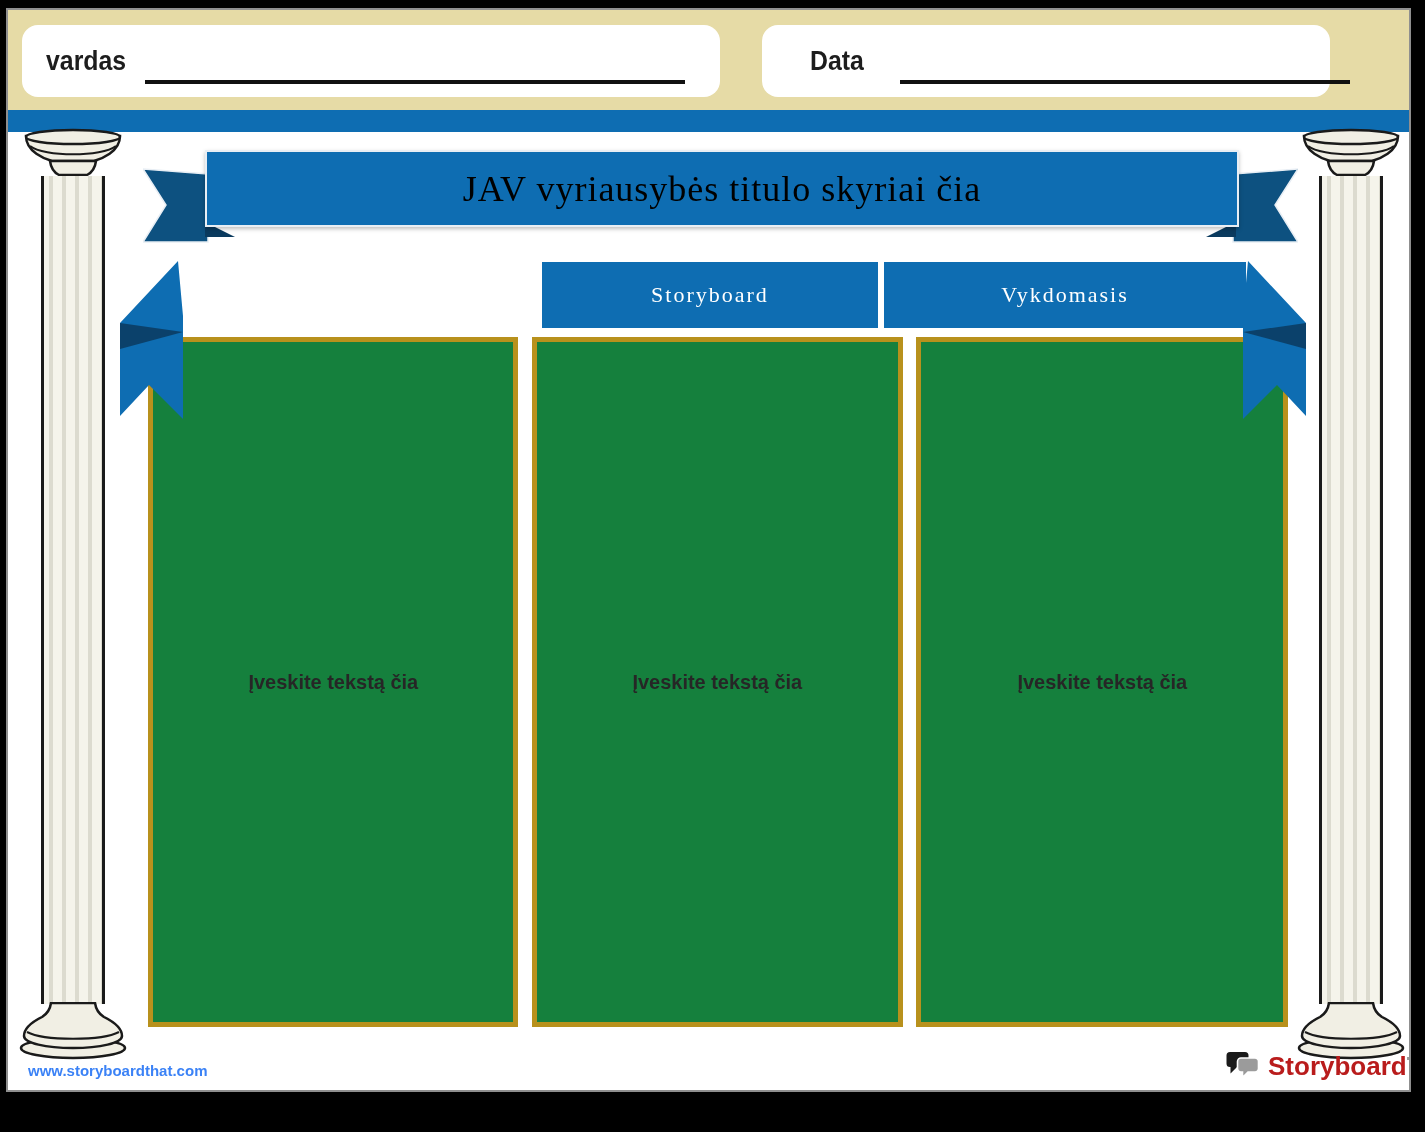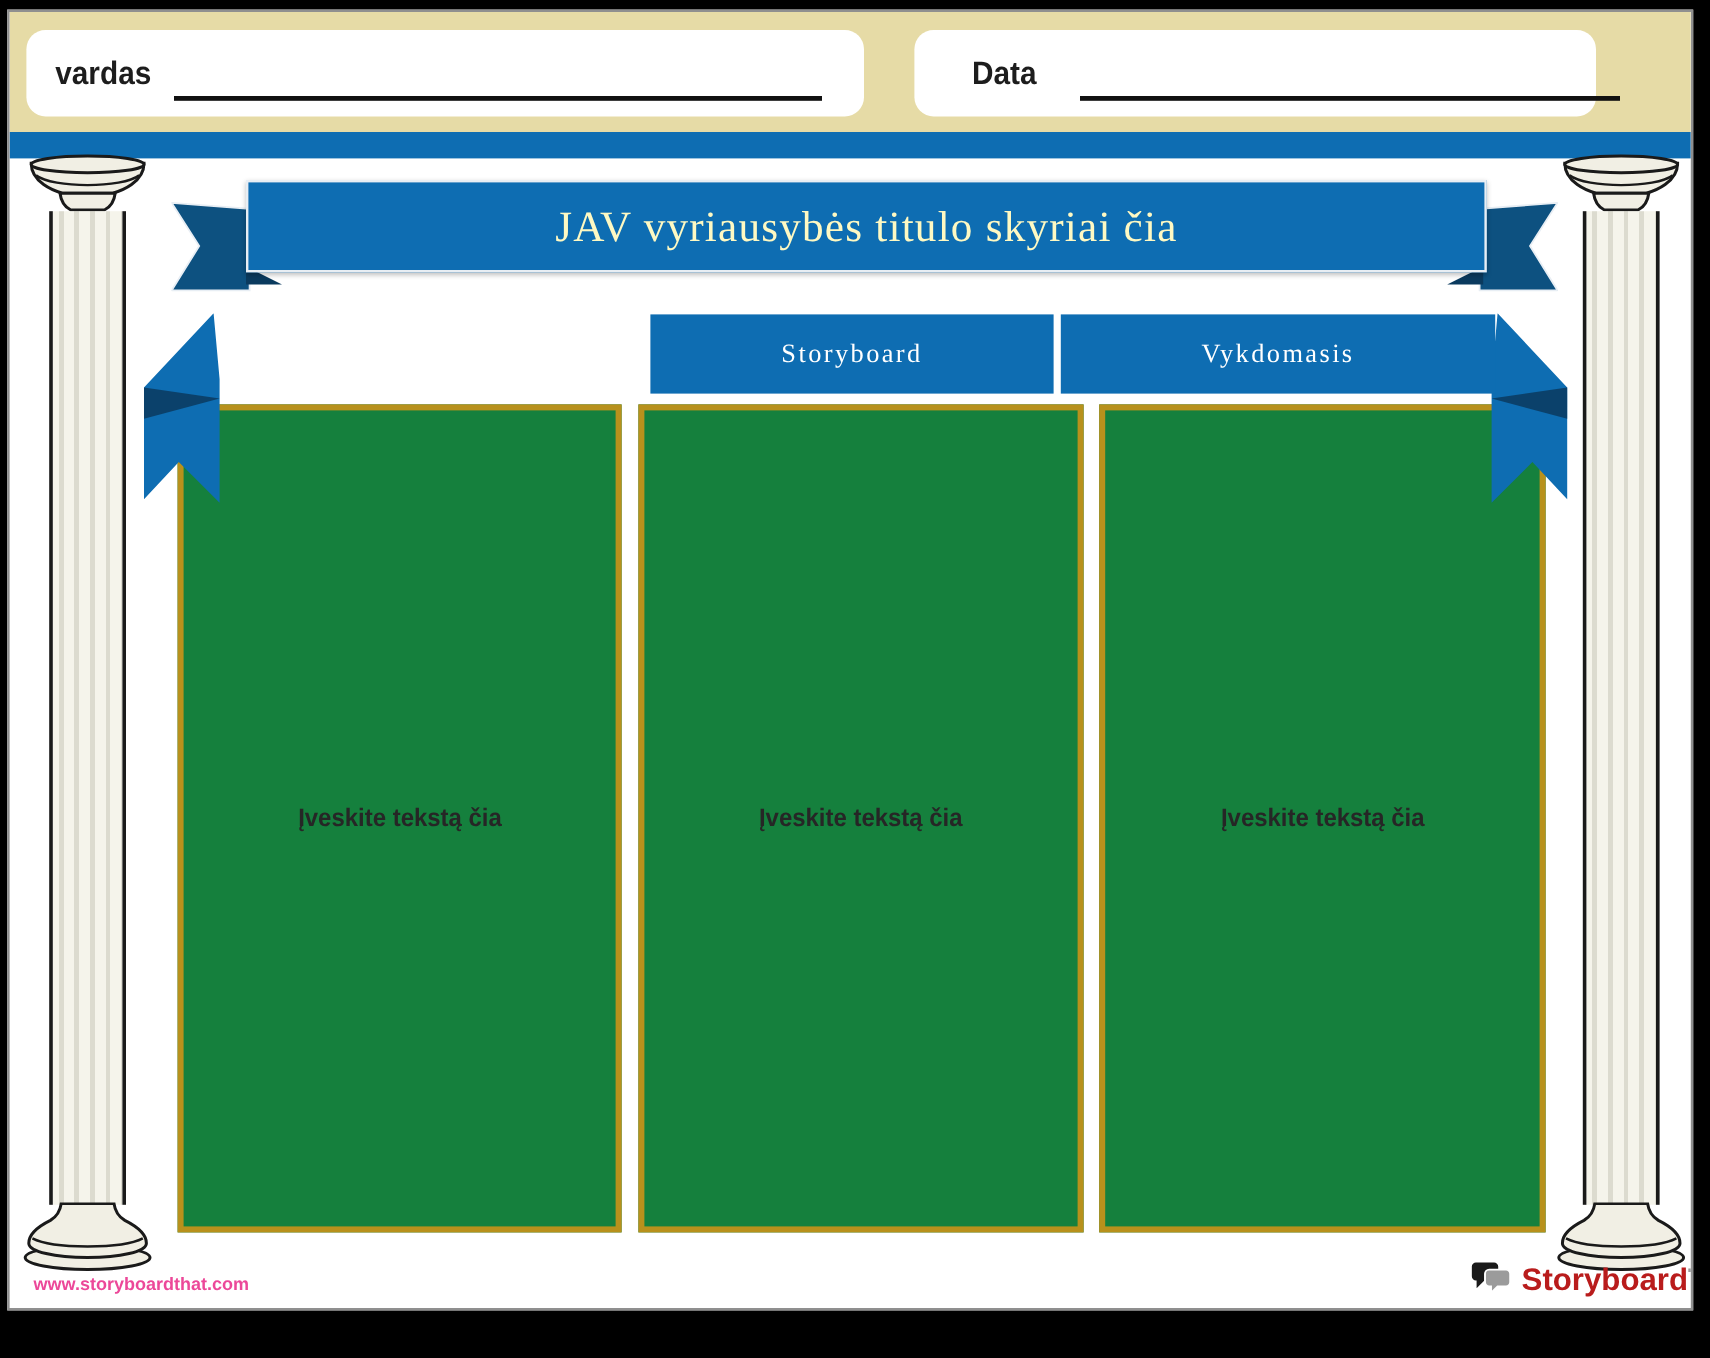--- a/index.html
+++ b/index.html
@@ -34,21 +34,21 @@
   .shaft{flex:1;width:58px;margin:-2px 0;
          border-left:3px solid #1a1a1a;border-right:3px solid #1a1a1a;
          background:repeating-linear-gradient(to right,
             #f5f4eb 0 5px,#dcdbcf 5px 9px,#f5f4eb 9px 13px);}
 
   
   .banner-main{position:absolute;left:197px;top:140px;width:1030px;height:73px;
                background:var(--ribbon-blue,#0e6db2);border:2px solid #e8eef4;
                box-shadow:0 2px 4px rgba(0,0,0,.25);z-index:4;
                display:flex;align-items:center;justify-content:center;}
-  .banner-main .title{color:#fef9c3;font-family:"Liberation Serif",serif;
+  .banner-main .title{color:#000000;font-family:"Liberation Serif",serif;
                       font-size:36px;letter-spacing:1px;}
   .banner-tail{position:absolute;z-index:3;}
 
   
   .ribbon-seg{position:absolute;top:252px;height:66px;z-index:4;
               background:var(--ribbon-blue,#0e6db2);
               display:flex;align-items:center;justify-content:center;}
   .ribbon-seg .seg-label{color:#fff;font-family:"Liberation Serif",serif;
                          font-size:22px;letter-spacing:2px;}
   .seg-1{left:169px;width:360px;}
@@ -61,21 +61,21 @@
             border:5px solid var(--gold,#b8911c);
             display:flex;align-items:center;justify-content:center;}
   .box-1{left:140px;width:360px;}
   .box-2{left:524px;width:361px;}
   .box-3{left:908px;width:362px;}
   .placeholder{font-weight:700;font-size:21px;color:#262626;
                transform:scaleX(.95);}
 
   
   .site-url{position:absolute;left:20px;top:1052px;font-weight:700;
-            font-size:15px;color:#ec4899;z-index:5;}
+            font-size:15px;color:#3b82f6;z-index:5;}
   .logo{position:absolute;left:1218px;top:1040px;z-index:5;
         display:flex;align-items:center;gap:6px;background:transparent;}
   .logo-text{font-size:26px;font-weight:600;letter-spacing:0;}
   .logo-dark{color:#b91c1c;}
   .logo-gray{color:#9b9b9b;}
 </style>
 </head>
 <body>
 
 <div class="page">

